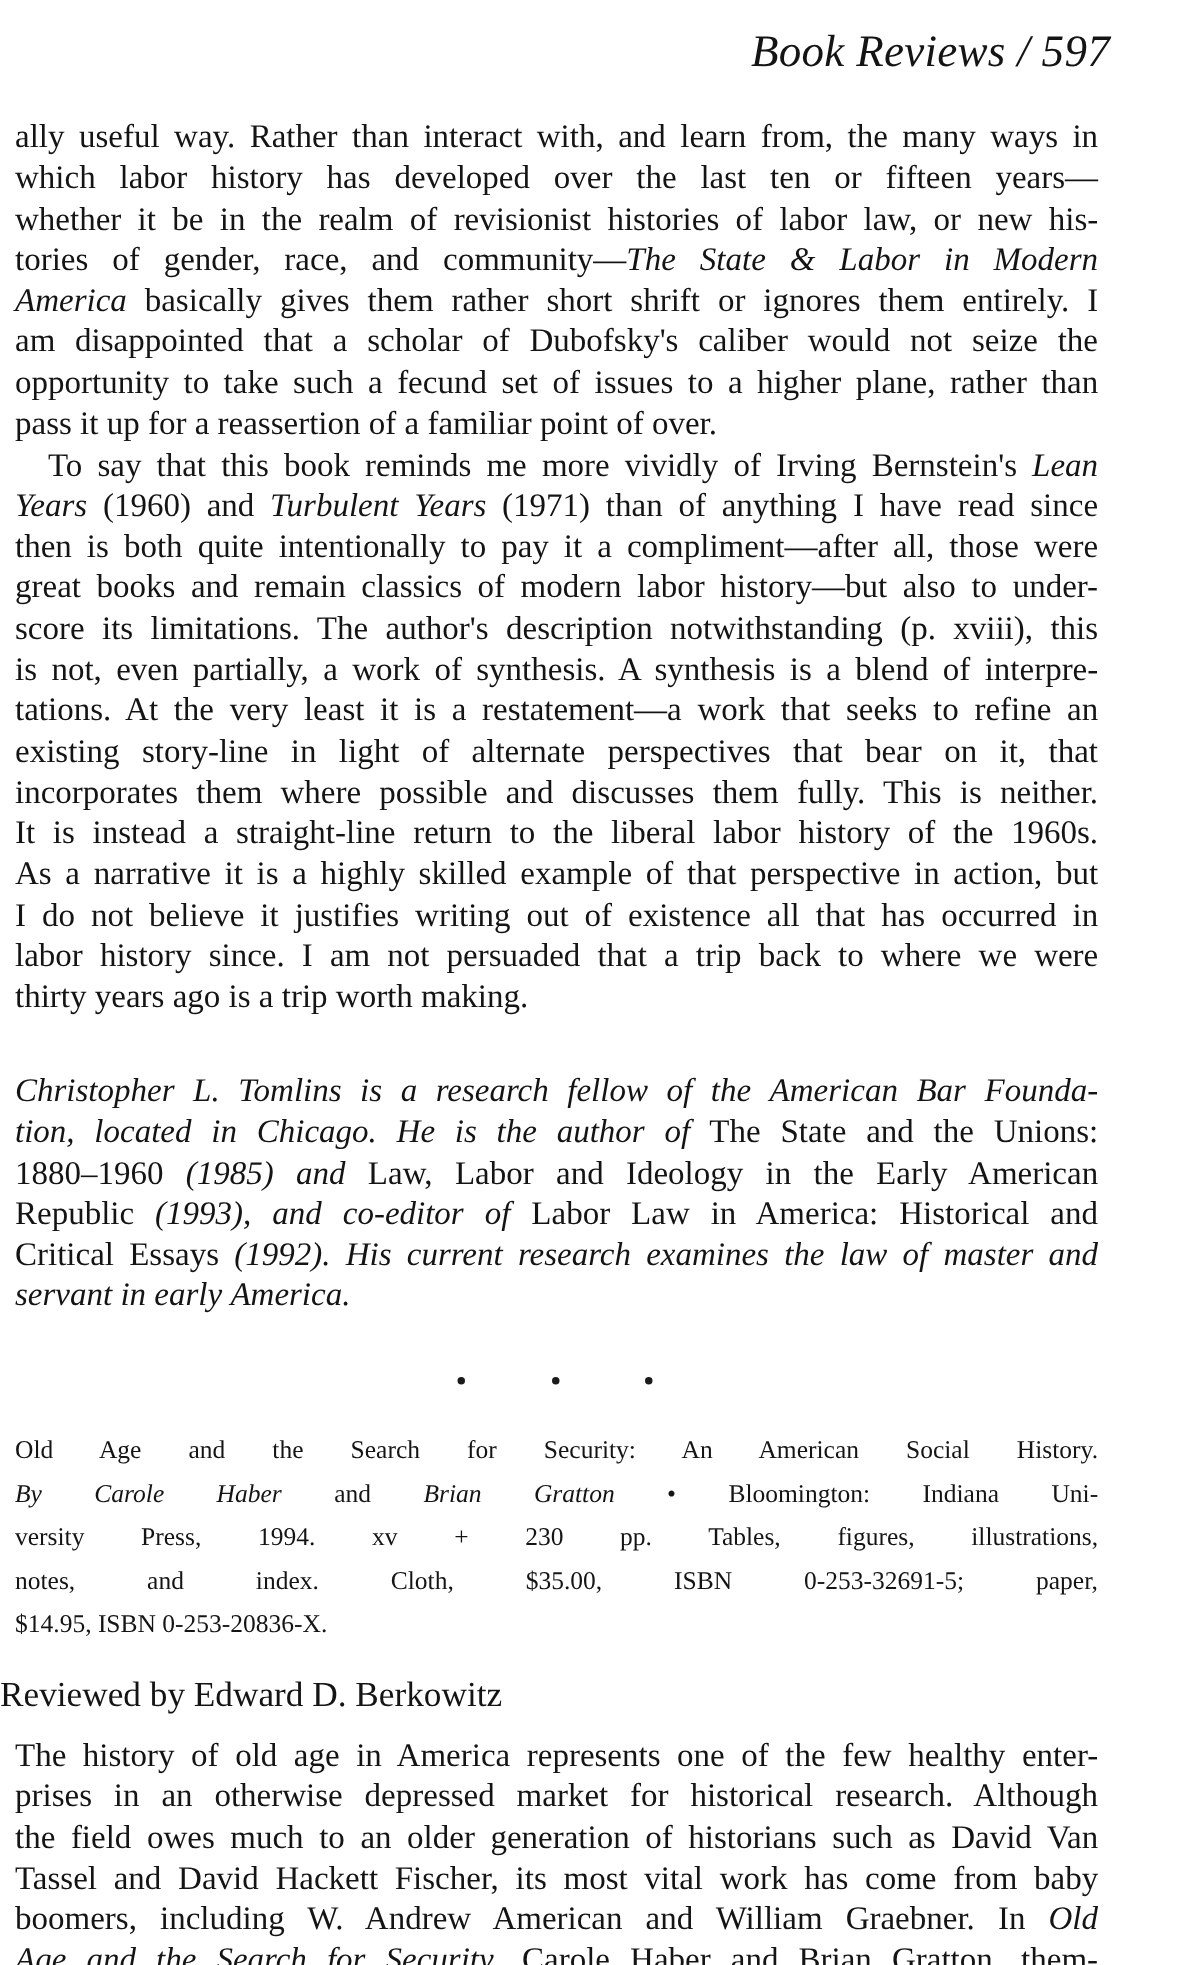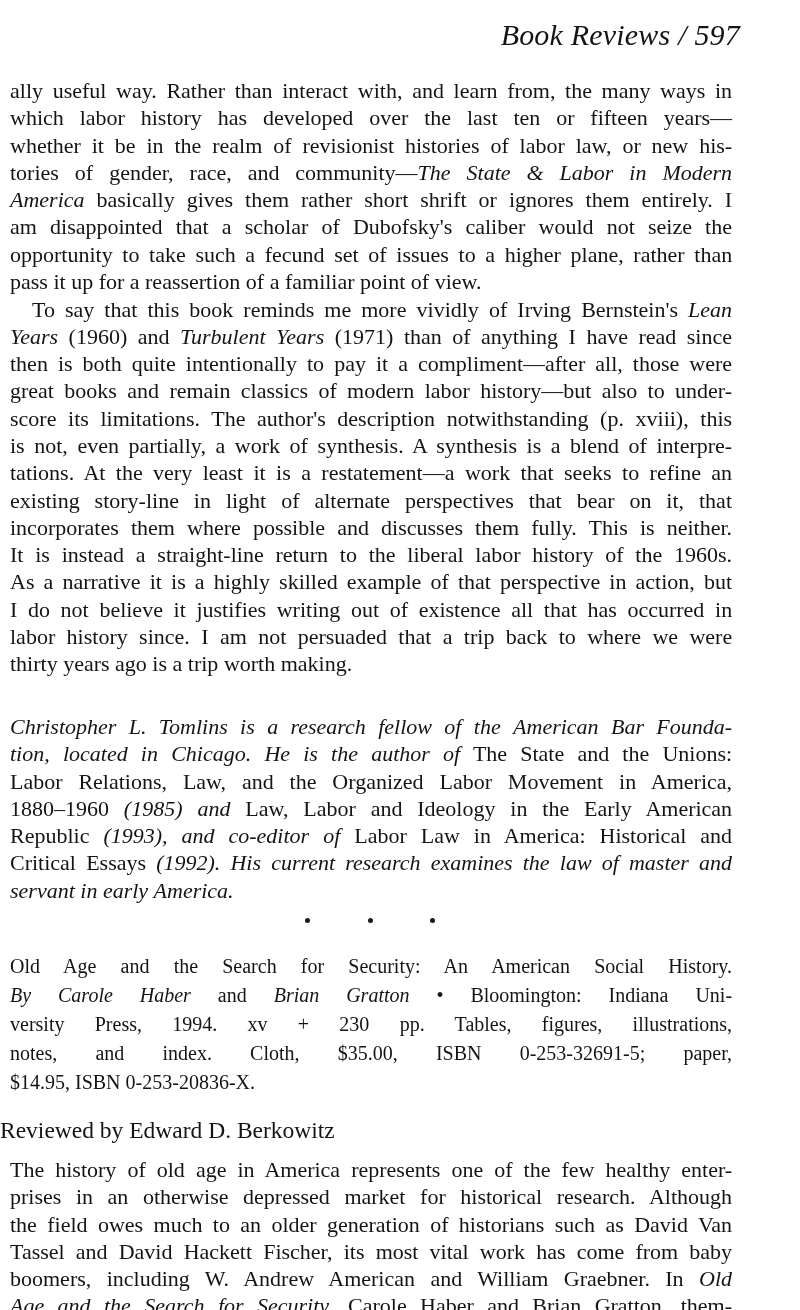--- a/index.html
+++ b/index.html
@@ -10,60 +10,59 @@
                   font-style: italic; font-size: 30px; letter-spacing: 0.2px; }
   .block { position: absolute; left: 0; width: 722px; }
   .line { display: block; height: 27.3px; line-height: 27.3px; font-size: 22px;
           text-align: justify; text-align-last: justify; white-space: nowrap; overflow: visible; }
   .line.last { text-align-last: left; }
   .line.indent { padding-left: 22px; }
   .line span { white-space: pre; }
   i { font-style: italic; }
   .sep { position: absolute; top: 906px; left: 0; width: 740px; text-align: center; font-size: 22px; }
   .sep .dot { display: inline-block; margin: 0 26px; width: 5px; height: 5px; background: #1a1a1a; border-radius: 50%; vertical-align: middle; }
-  .title-block .line { font-size: 20px; height: 29px; line-height: 29px; }
+  .title-block .line { font-size: 17px; height: 29px; line-height: 29px; }
   .reviewer { position: absolute; left: 0; width: 740px; top: 1117px; text-align: left;
               font-size: 23.5px; }
 </style>
 </head>
 <body>
 
 <div class="running-head">Book Reviews / 597</div>
 
 <div class="page">
   <div class="block" style="top:77px;">
       <div class="line"><span>ally</span> <span>useful</span> <span>way.</span> <span>Rather</span> <span>than</span> <span>interact</span> <span>with,</span> <span>and</span> <span>learn</span> <span>from,</span> <span>the</span> <span>many</span> <span>ways</span> <span>in</span></div>
       <div class="line"><span>which</span> <span>labor</span> <span>history</span> <span>has</span> <span>developed</span> <span>over</span> <span>the</span> <span>last</span> <span>ten</span> <span>or</span> <span>fifteen</span> <span>years—</span></div>
       <div class="line"><span>whether</span> <span>it</span> <span>be</span> <span>in</span> <span>the</span> <span>realm</span> <span>of</span> <span>revisionist</span> <span>histories</span> <span>of</span> <span>labor</span> <span>law,</span> <span>or</span> <span>new</span> <span>his-</span></div>
       <div class="line"><span>tories</span> <span>of</span> <span>gender,</span> <span>race,</span> <span>and</span> <span>community—</span><i>The</i> <i>State</i> <i>&amp;</i> <i>Labor</i> <i>in</i> <i>Modern</i></div>
       <div class="line"><i>America</i> <span>basically</span> <span>gives</span> <span>them</span> <span>rather</span> <span>short</span> <span>shrift</span> <span>or</span> <span>ignores</span> <span>them</span> <span>entirely.</span> <span>I</span></div>
       <div class="line"><span>am</span> <span>disappointed</span> <span>that</span> <span>a</span> <span>scholar</span> <span>of</span> <span>Dubofsky's</span> <span>caliber</span> <span>would</span> <span>not</span> <span>seize</span> <span>the</span></div>
       <div class="line"><span>opportunity</span> <span>to</span> <span>take</span> <span>such</span> <span>a</span> <span>fecund</span> <span>set</span> <span>of</span> <span>issues</span> <span>to</span> <span>a</span> <span>higher</span> <span>plane,</span> <span>rather</span> <span>than</span></div>
-      <div class="line last"><span>pass</span> <span>it</span> <span>up</span> <span>for</span> <span>a</span> <span>reassertion</span> <span>of</span> <span>a</span> <span>familiar</span> <span>point</span> <span>of</span> <span>view.</span></div>
+      <div class="line last"><span>pass</span> <span>it</span> <span>up</span> <span>for</span> <span>a</span> <span>reassertion</span> <span>of</span> <span>a</span> <span>familiar</span> <span>point</span> <span>of</span> <span>over.</span></div>
     </div>
   <div class="block" style="top:295.5px;">
       <div class="line indent"><span>To</span> <span>say</span> <span>that</span> <span>this</span> <span>book</span> <span>reminds</span> <span>me</span> <span>more</span> <span>vividly</span> <span>of</span> <span>Irving</span> <span>Bernstein's</span> <i>Lean</i></div>
       <div class="line"><i>Years</i> <span>(1960)</span> <span>and</span> <i>Turbulent</i> <i>Years</i> <span>(1971)</span> <span>than</span> <span>of</span> <span>anything</span> <span>I</span> <span>have</span> <span>read</span> <span>since</span></div>
       <div class="line"><span>then</span> <span>is</span> <span>both</span> <span>quite</span> <span>intentionally</span> <span>to</span> <span>pay</span> <span>it</span> <span>a</span> <span>compliment—after</span> <span>all,</span> <span>those</span> <span>were</span></div>
       <div class="line"><span>great</span> <span>books</span> <span>and</span> <span>remain</span> <span>classics</span> <span>of</span> <span>modern</span> <span>labor</span> <span>history—but</span> <span>also</span> <span>to</span> <span>under-</span></div>
       <div class="line"><span>score</span> <span>its</span> <span>limitations.</span> <span>The</span> <span>author's</span> <span>description</span> <span>notwithstanding</span> <span>(p.</span> <span>xviii),</span> <span>this</span></div>
       <div class="line"><span>is</span> <span>not,</span> <span>even</span> <span>partially,</span> <span>a</span> <span>work</span> <span>of</span> <span>synthesis.</span> <span>A</span> <span>synthesis</span> <span>is</span> <span>a</span> <span>blend</span> <span>of</span> <span>interpre-</span></div>
       <div class="line"><span>tations.</span> <span>At</span> <span>the</span> <span>very</span> <span>least</span> <span>it</span> <span>is</span> <span>a</span> <span>restatement—a</span> <span>work</span> <span>that</span> <span>seeks</span> <span>to</span> <span>refine</span> <span>an</span></div>
       <div class="line"><span>existing</span> <span>story-line</span> <span>in</span> <span>light</span> <span>of</span> <span>alternate</span> <span>perspectives</span> <span>that</span> <span>bear</span> <span>on</span> <span>it,</span> <span>that</span></div>
       <div class="line"><span>incorporates</span> <span>them</span> <span>where</span> <span>possible</span> <span>and</span> <span>discusses</span> <span>them</span> <span>fully.</span> <span>This</span> <span>is</span> <span>neither.</span></div>
       <div class="line"><span>It</span> <span>is</span> <span>instead</span> <span>a</span> <span>straight-line</span> <span>return</span> <span>to</span> <span>the</span> <span>liberal</span> <span>labor</span> <span>history</span> <span>of</span> <span>the</span> <span>1960s.</span></div>
       <div class="line"><span>As</span> <span>a</span> <span>narrative</span> <span>it</span> <span>is</span> <span>a</span> <span>highly</span> <span>skilled</span> <span>example</span> <span>of</span> <span>that</span> <span>perspective</span> <span>in</span> <span>action,</span> <span>but</span></div>
       <div class="line"><span>I</span> <span>do</span> <span>not</span> <span>believe</span> <span>it</span> <span>justifies</span> <span>writing</span> <span>out</span> <span>of</span> <span>existence</span> <span>all</span> <span>that</span> <span>has</span> <span>occurred</span> <span>in</span></div>
       <div class="line"><span>labor</span> <span>history</span> <span>since.</span> <span>I</span> <span>am</span> <span>not</span> <span>persuaded</span> <span>that</span> <span>a</span> <span>trip</span> <span>back</span> <span>to</span> <span>where</span> <span>we</span> <span>were</span></div>
       <div class="line last"><span>thirty</span> <span>years</span> <span>ago</span> <span>is</span> <span>a</span> <span>trip</span> <span>worth</span> <span>making.</span></div>
     </div>
   <div class="block" style="top:713px;">
       <div class="line"><i>Christopher</i> <i>L.</i> <i>Tomlins</i> <i>is</i> <i>a</i> <i>research</i> <i>fellow</i> <i>of</i> <i>the</i> <i>American</i> <i>Bar</i> <i>Founda-</i></div>
       <div class="line"><i>tion,</i> <i>located</i> <i>in</i> <i>Chicago.</i> <i>He</i> <i>is</i> <i>the</i> <i>author</i> <i>of</i> <span>The</span> <span>State</span> <span>and</span> <span>the</span> <span>Unions:</span></div>
-      <div class="line"><span>Labor</span> <span>Relations,</span> <span>Law,</span> <span>and</span> <span>the</span> <span>Organized</span> <span>Labor</span> <span>Movement</span> <span>in</span> <span>America,</span></div>
       <div class="line"><span>1880–1960</span> <i>(1985)</i> <i>and</i> <span>Law,</span> <span>Labor</span> <span>and</span> <span>Ideology</span> <span>in</span> <span>the</span> <span>Early</span> <span>American</span></div>
       <div class="line"><span>Republic</span> <i>(1993),</i> <i>and</i> <i>co-editor</i> <i>of</i> <span>Labor</span> <span>Law</span> <span>in</span> <span>America:</span> <span>Historical</span> <span>and</span></div>
       <div class="line"><span>Critical</span> <span>Essays</span> <i>(1992).</i> <i>His</i> <i>current</i> <i>research</i> <i>examines</i> <i>the</i> <i>law</i> <i>of</i> <i>master</i> <i>and</i></div>
       <div class="line last"><i>servant</i> <i>in</i> <i>early</i> <i>America.</i></div>
     </div>
   <div class="block title-block" style="top:952px;">
       <div class="line"><span>Old</span> <span>Age</span> <span>and</span> <span>the</span> <span>Search</span> <span>for</span> <span>Security:</span> <span>An</span> <span>American</span> <span>Social</span> <span>History.</span></div>
       <div class="line"><i>By</i> <i>Carole</i> <i>Haber</i> <span>and</span> <i>Brian</i> <i>Gratton</i> <span>•</span> <span>Bloomington:</span> <span>Indiana</span> <span>Uni-</span></div>
       <div class="line"><span>versity</span> <span>Press,</span> <span>1994.</span> <span>xv</span> <span>+</span> <span>230</span> <span>pp.</span> <span>Tables,</span> <span>figures,</span> <span>illustrations,</span></div>
       <div class="line"><span>notes,</span> <span>and</span> <span>index.</span> <span>Cloth,</span> <span>$35.00,</span> <span>ISBN</span> <span>0-253-32691-5;</span> <span>paper,</span></div>

